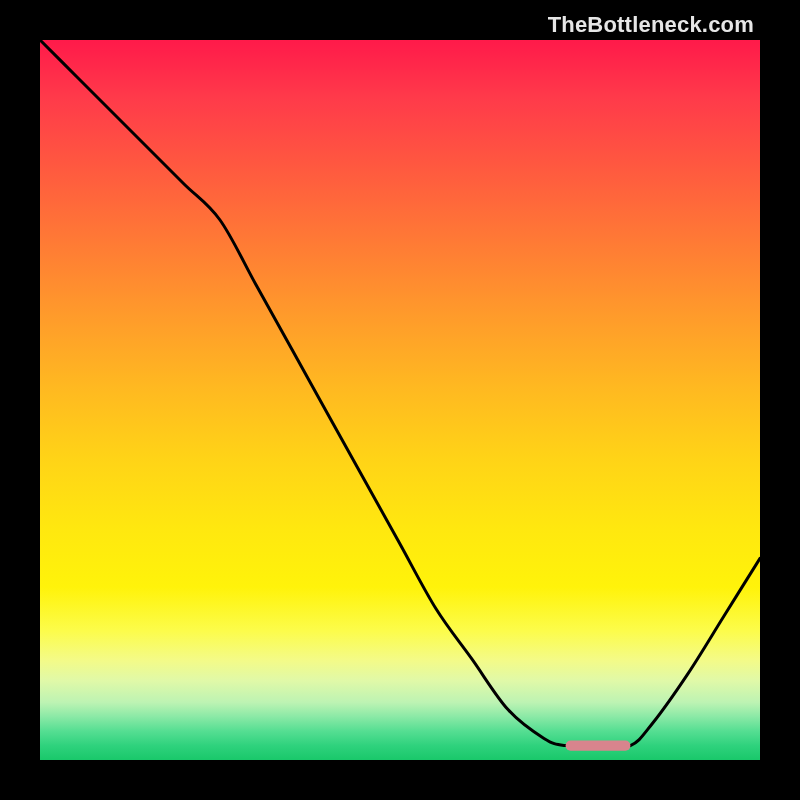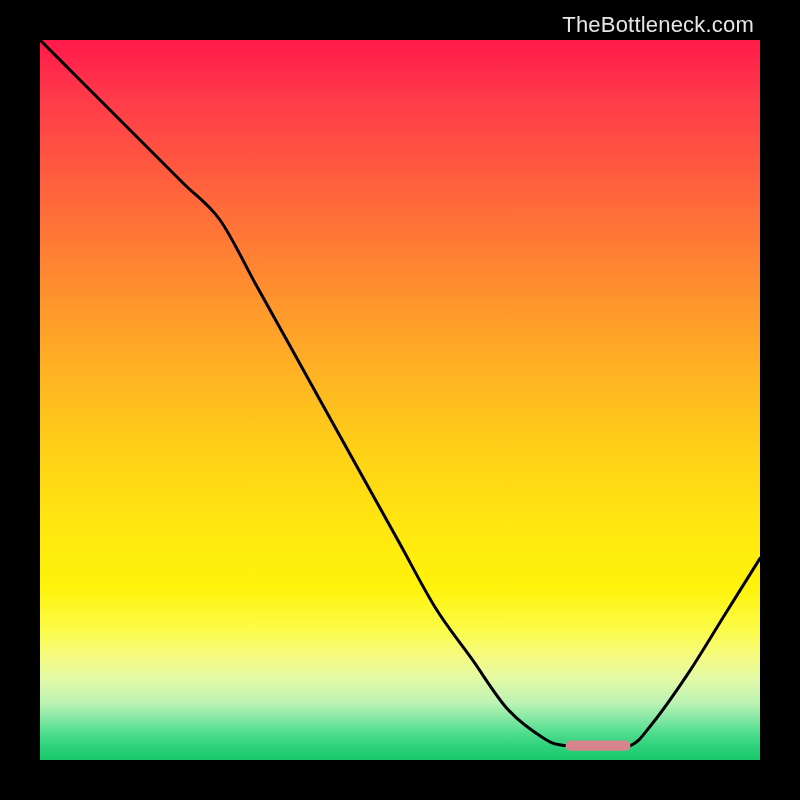--- a/index.html
+++ b/index.html
@@ -50,21 +50,21 @@
     top: 0;
     width: 720px;
     height: 720px;
   }
   .watermark {
     position: absolute;
     right: 46px;
     top: 12px;
     color: #e6e6e6;
     font-size: 22px;
-    font-weight: 400;
+    font-weight: 700;
     letter-spacing: 0.2px;
   }
 </style>
 </head>
 <body>
 
 <div class="outer">
   <div class="watermark">TheBottleneck.com</div>
 
   <div class="plot">

